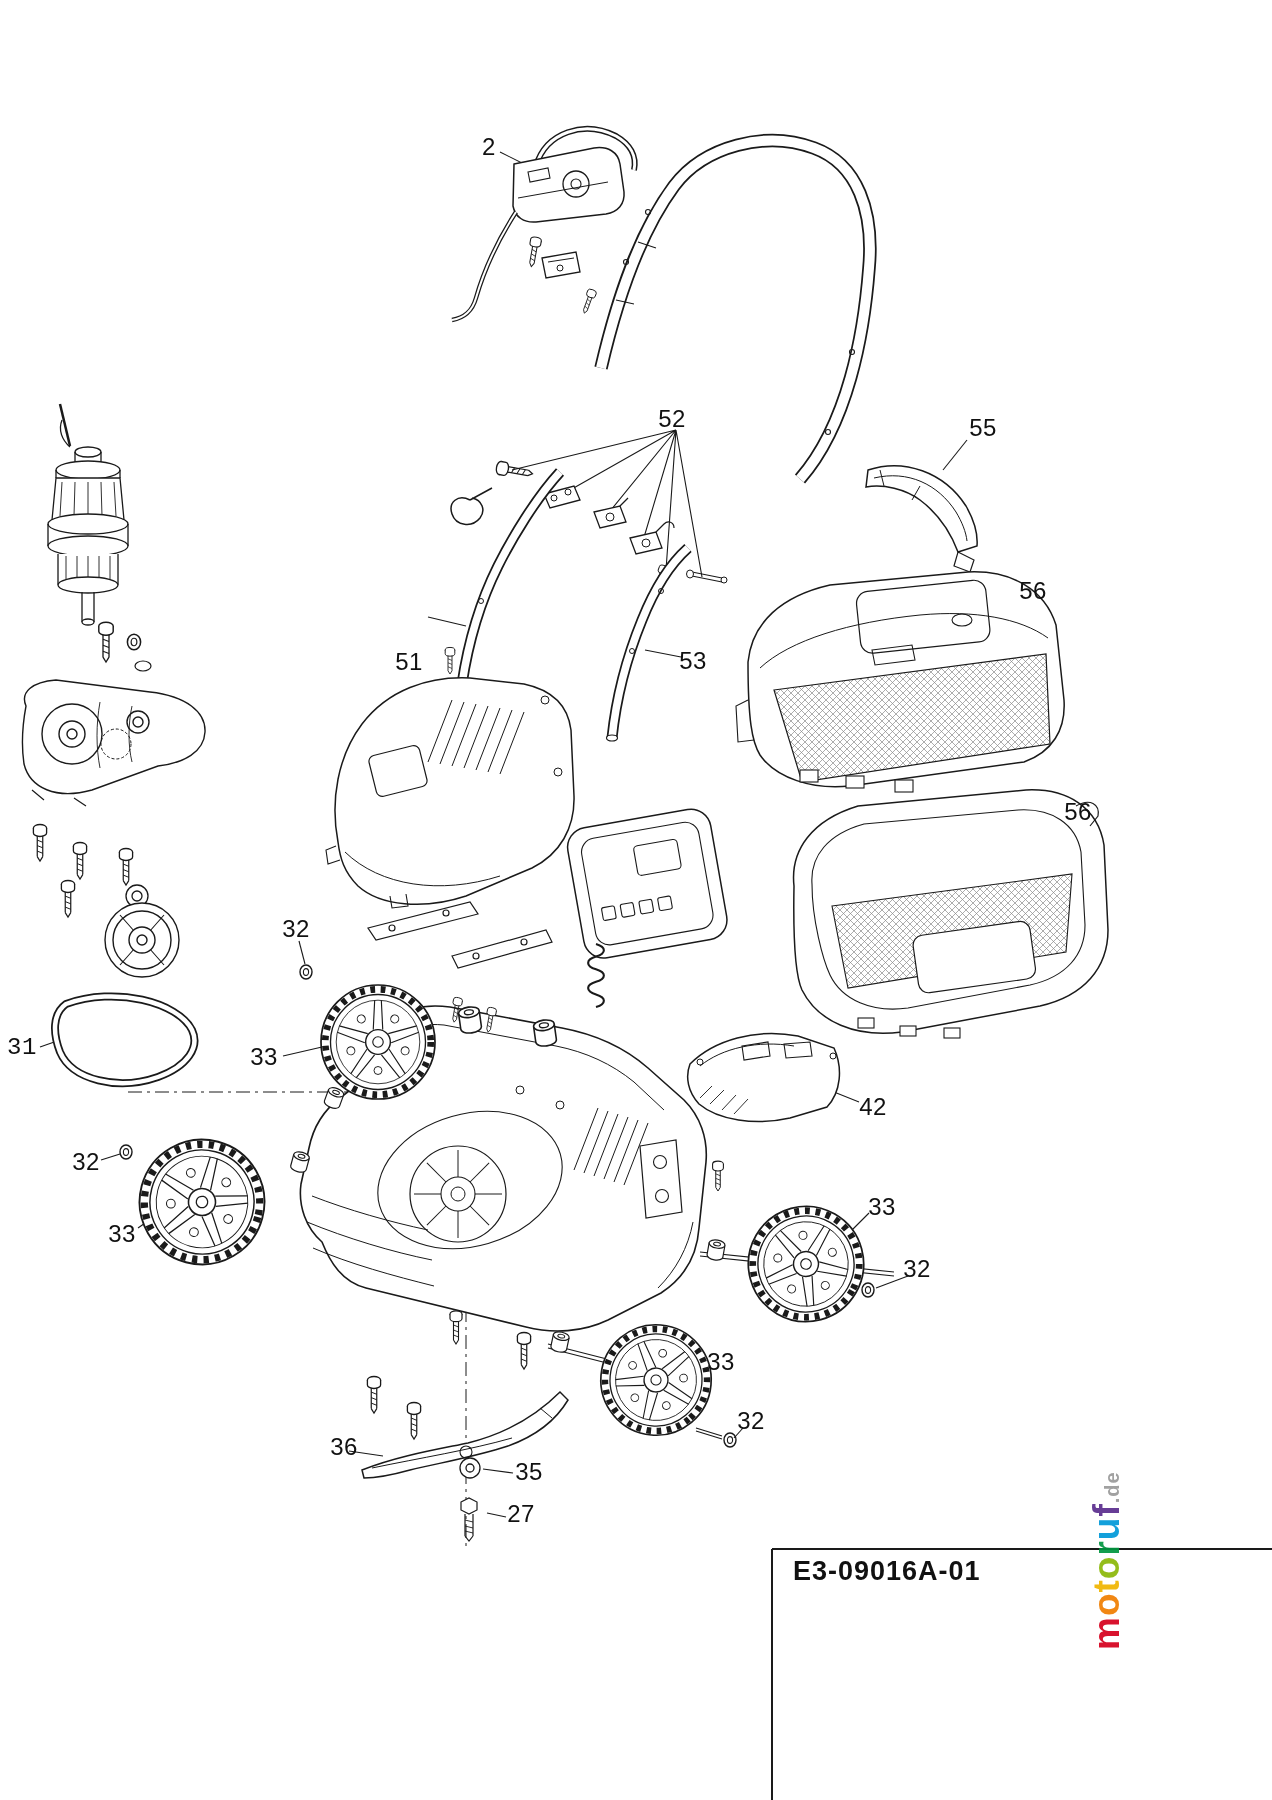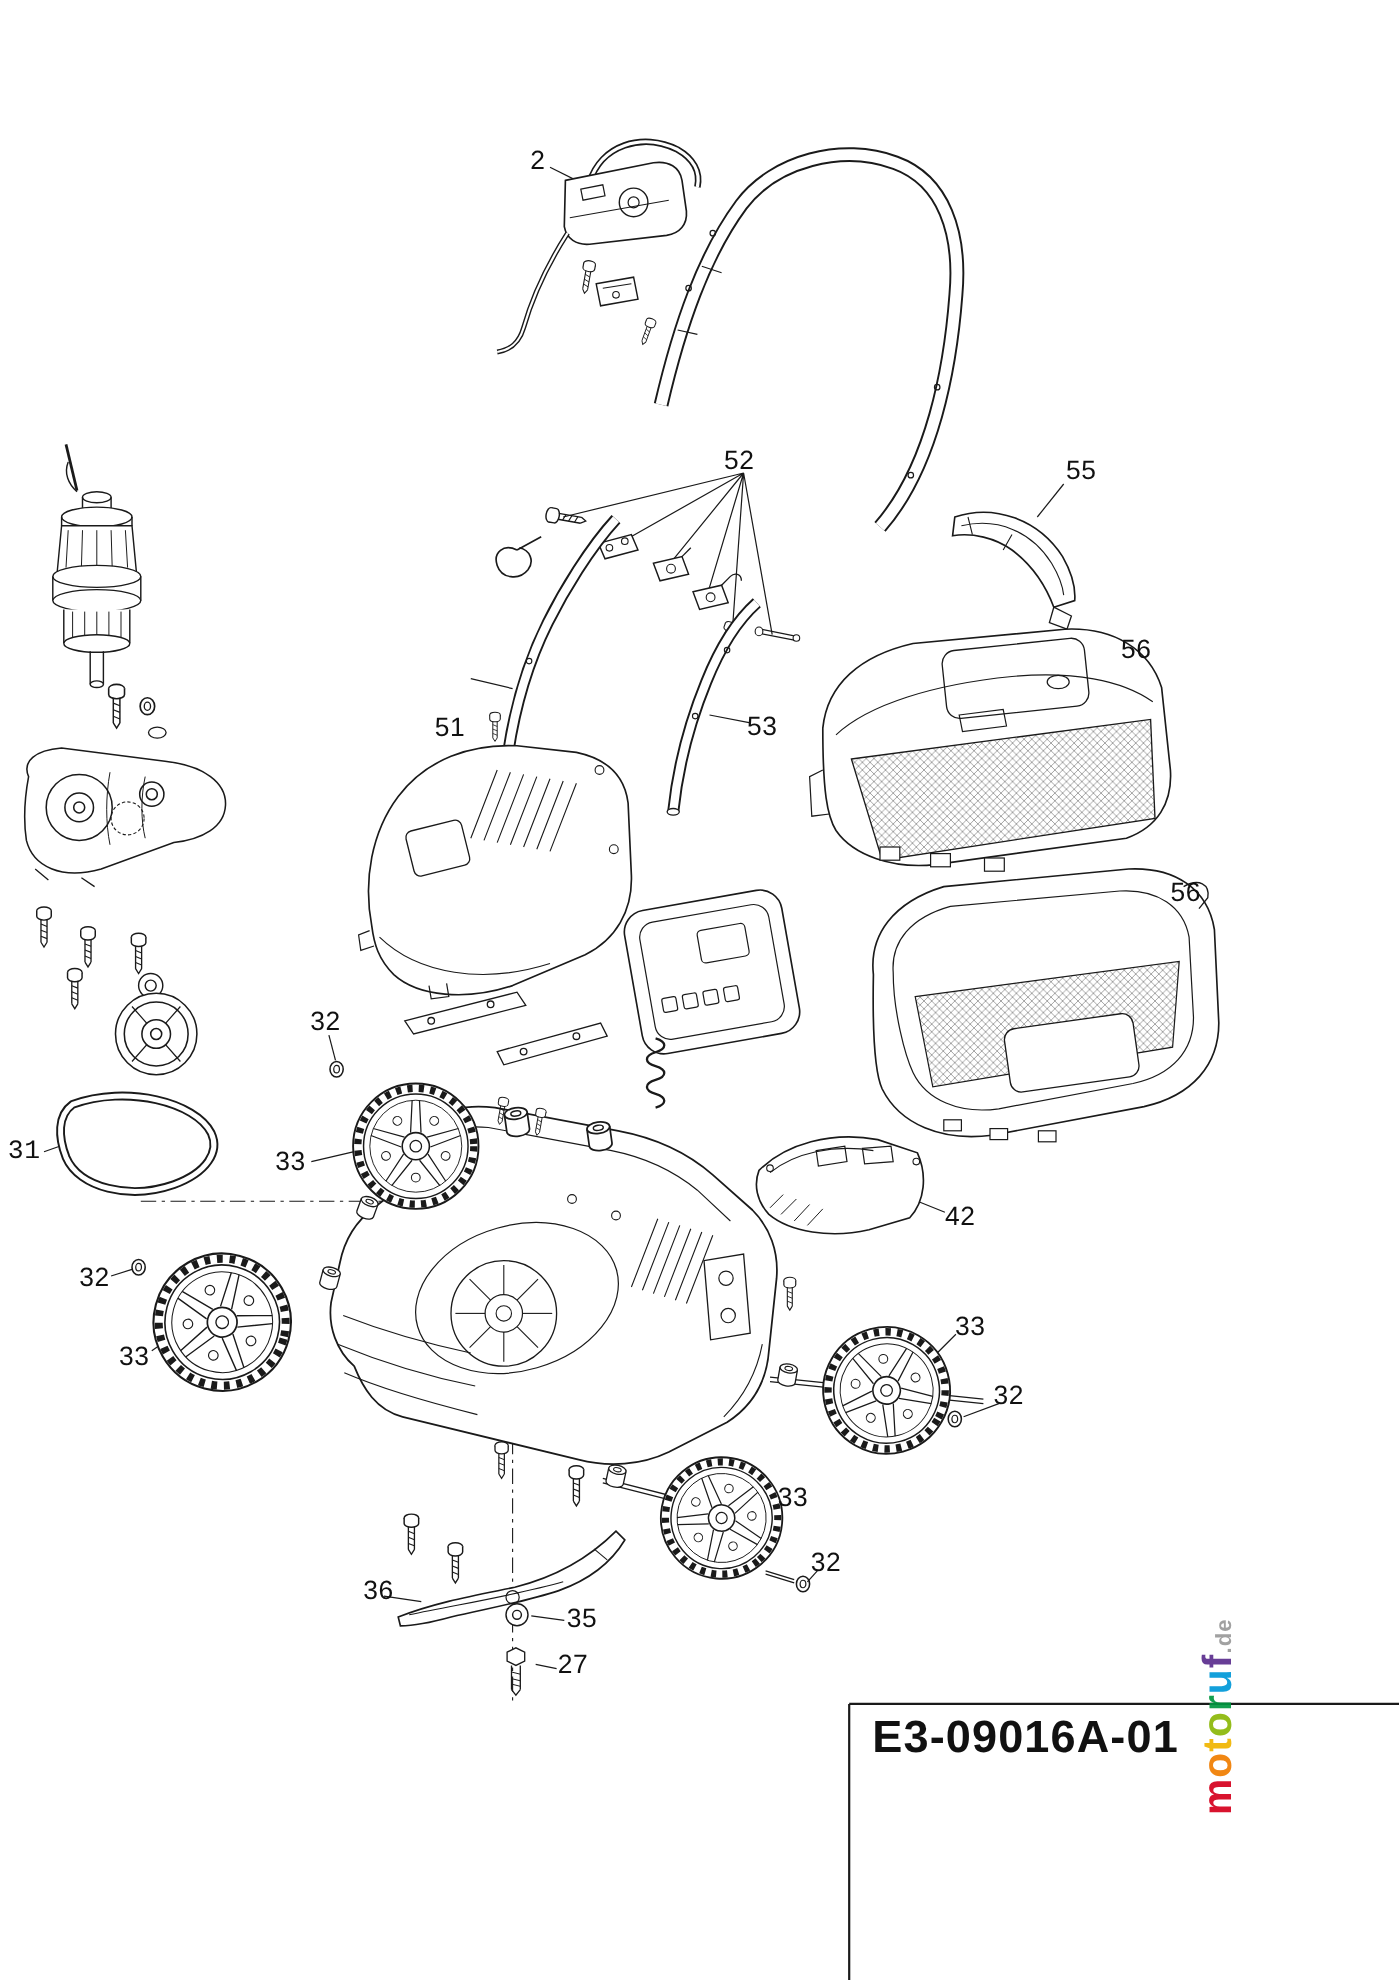--- a/index.html
+++ b/index.html
@@ -5,21 +5,21 @@
   * { margin:0; padding:0; box-sizing:border-box; }
   html,body { background:#ffffff; font-family:"Liberation Sans", sans-serif; }
   .canvas { position:relative; width:1272px; height:1800px; background:#fff; overflow:hidden; }
   .artwork { position:absolute; left:0; top:0; }
   .part-label {
     position:absolute; transform:translate(-50%,-50%);
     font-size:24px; color:#111; letter-spacing:0.5px;
   }
   .drawing-number {
     position:absolute; left:793px; top:1556px;
-    font-size:41px; font-weight:bold; color:#111; letter-spacing:1px;
+    font-size:27px; font-weight:bold; color:#111; letter-spacing:1px;
   }
   .watermark {
     position:absolute; left:1086px; top:1650px;
     transform:rotate(-90deg); transform-origin:0 0;
     font-size:37px; font-weight:bold; letter-spacing:1px;
     white-space:nowrap; opacity:0.92;
   }
   .watermark .wm-suffix { font-size:20px; }
 </style>
 </head>

